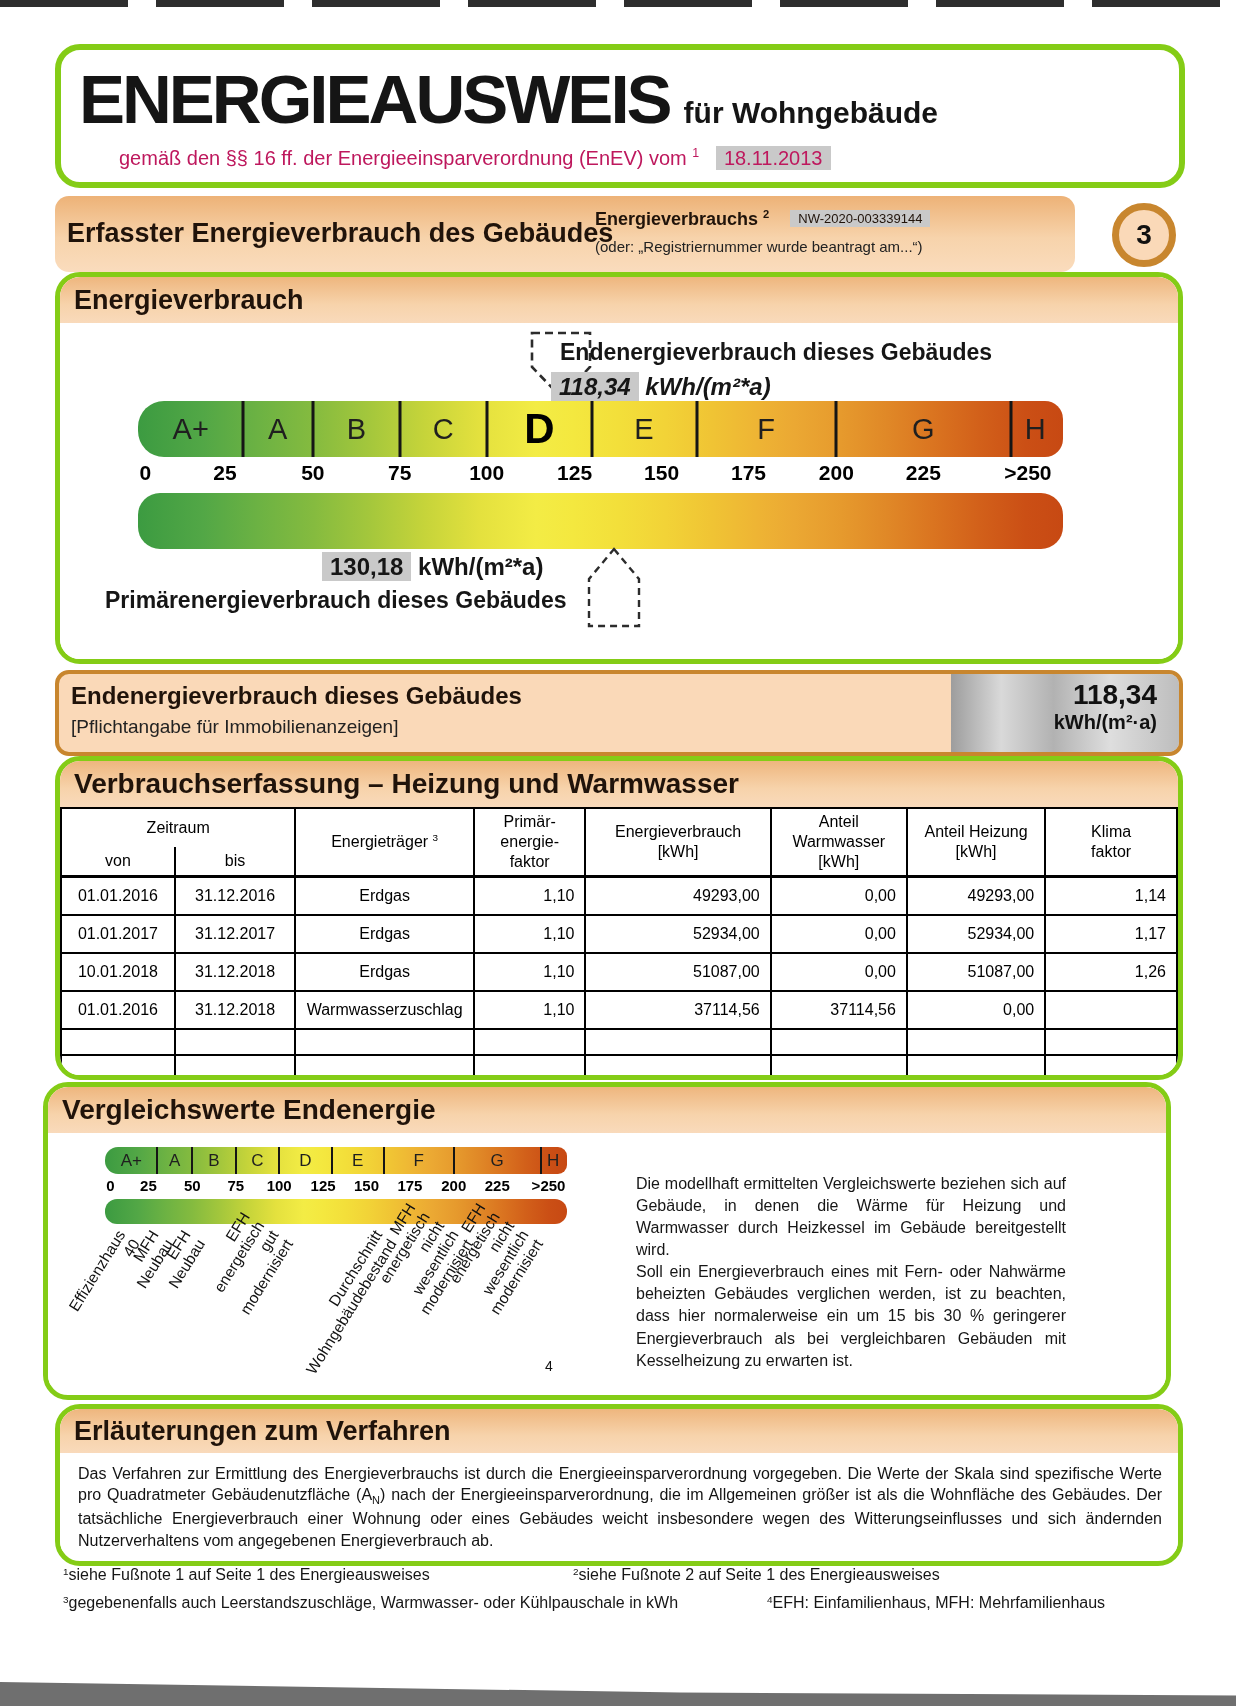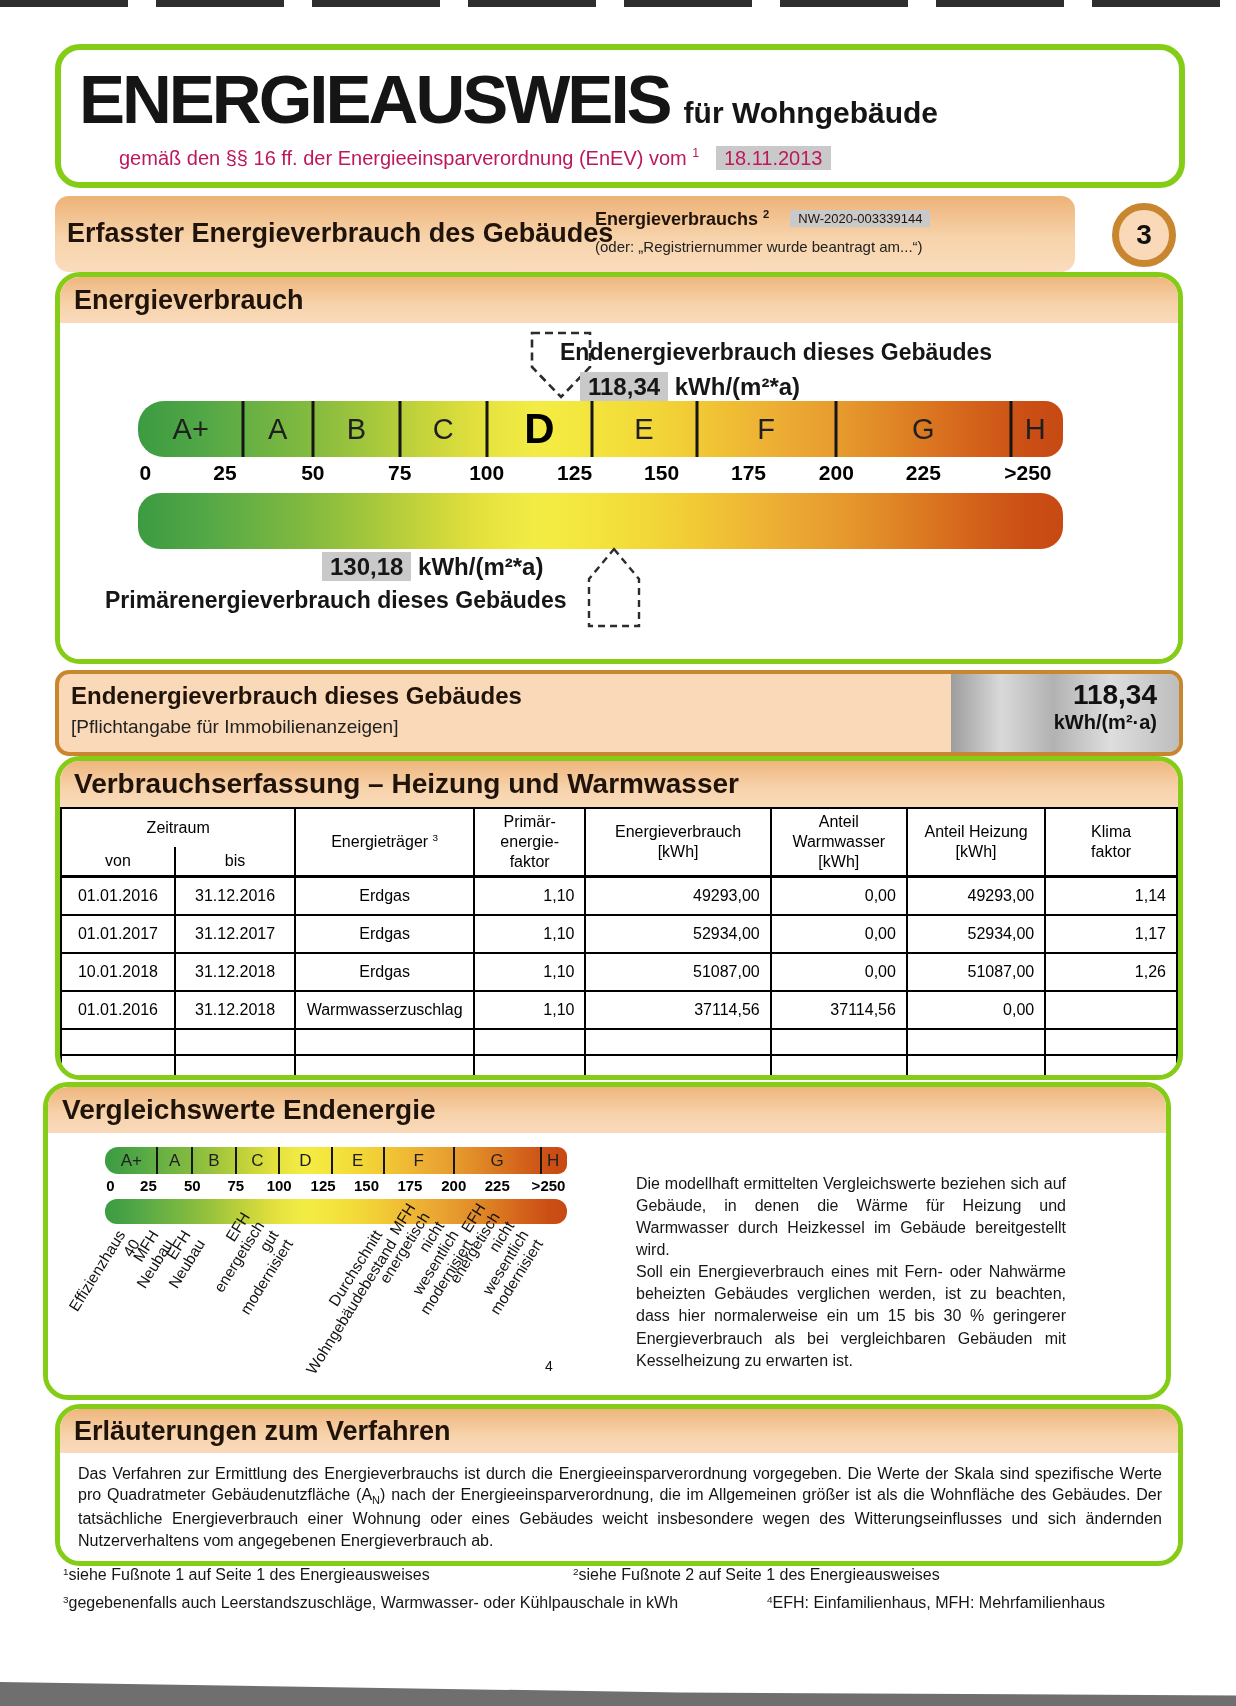--- a/index.html
+++ b/index.html
@@ -136,21 +136,21 @@
   <div class="page-circle">3</div>
 
   <div class="obox box3">
     <div class="box-head">Energieverbrauch</div>
     <div class="box-body">
 
       <svg class="arrow-svg" style="left:465px;top:6px;" width="72" height="74" viewBox="0 0 72 74">
         <path d="M7 4 H65 V38 L36 68 L7 38 Z" fill="#ffffff" stroke="#2c2c2c" stroke-width="2.6" stroke-dasharray="8 5"></path>
       </svg>
       <div class="marker-text" style="left:500px;top:16px;">Endenergieverbrauch dieses Gebäudes</div>
-      <div class="marker-value" style="left:520px;top:50px;">
+      <div class="marker-value" style="left:491px;top:50px;font-style:italic;">
         <span class="hl">118,34</span>
         <span>kWh/(m²*a)</span>
       </div>
 
       <div class="bar" style="left:78px;top:78px;width:925px;">
         <i class="tk" style="left:11.32%"></i>
         <i class="tk" style="left:18.87%"></i>
         <i class="tk" style="left:28.30%"></i>
         <i class="tk" style="left:37.74%"></i>
         <i class="tk" style="left:49.06%"></i>

